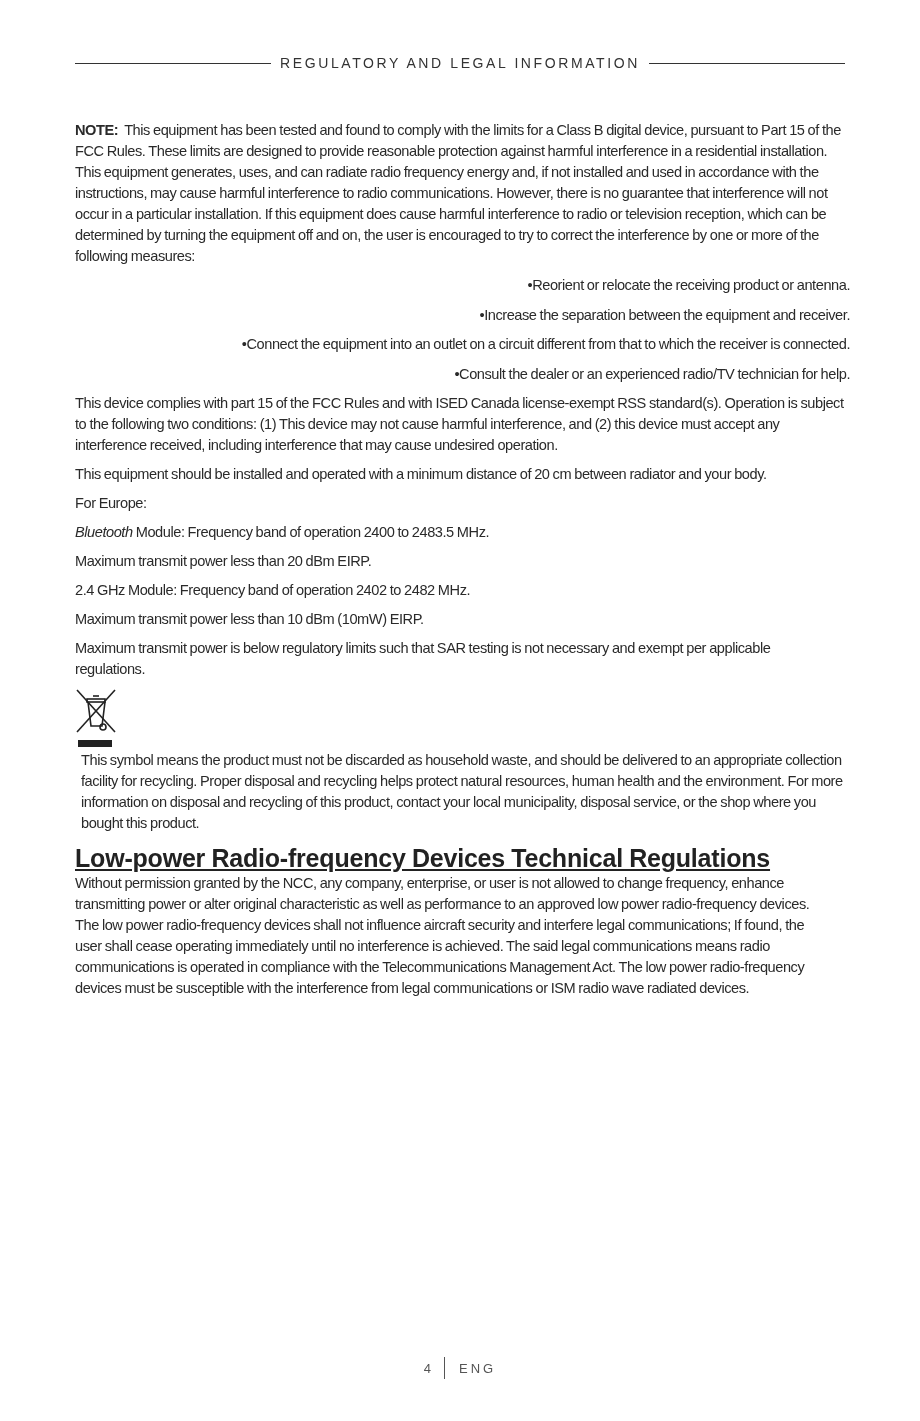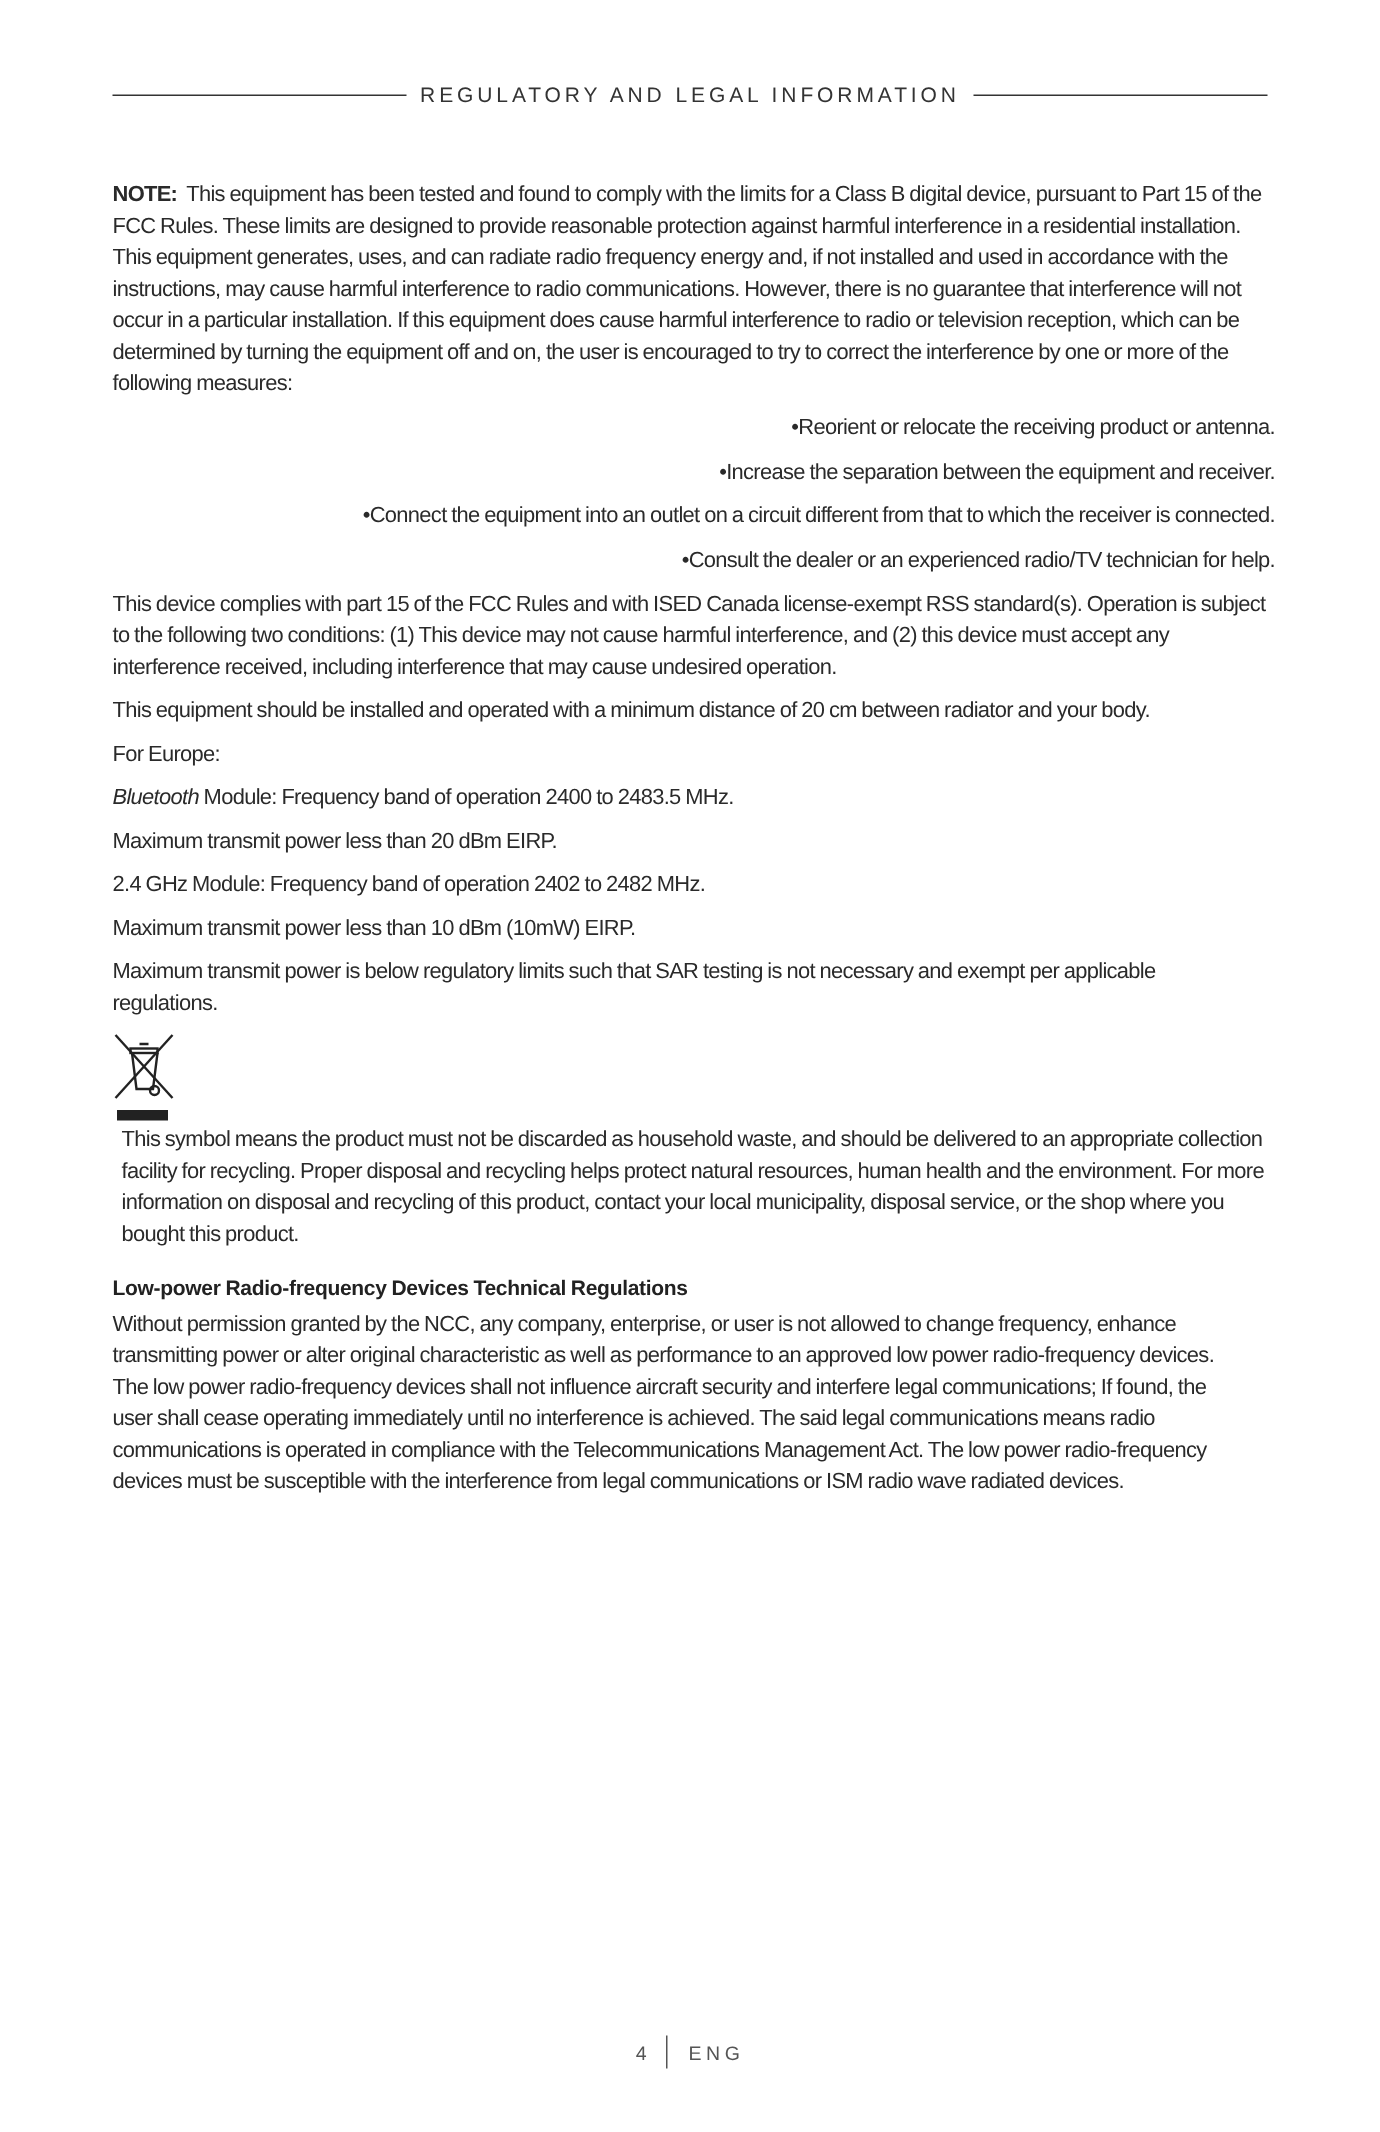--- a/index.html
+++ b/index.html
@@ -11,21 +11,21 @@
   .content p { margin:0 0 8px 0; }
   .note-label { font-weight:bold; margin-right:6px; }
   ul.bullets { list-style:none; margin:0; padding:0;text-align:right; }
   ul.bullets li { margin:0 0 8.5px 0; }
   .bullet-dot { display:inline-block; width:13px; }
   .bold { font-weight:normal; }
   .italic { font-style:italic;text-align:center; }
   .weee { display:flex; margin-top:4px;flex-direction:column; }
   .weee-icon { width:46px; flex:0 0 46px; height:62px; position:relative; margin-left:0px; }
   .weee-text { flex:1; margin-left:6px; }
-  h2.section { font-size:14px; font-weight:bold; margin:14px 0 4px 0; letter-spacing:-0.2px; color:#222; }
+  h2.section { font-size:25px; font-weight:bold; margin:14px 0 4px 0; letter-spacing:-0.2px; color:#222;text-decoration:underline; }
   .footer { position:absolute; top:1357px; left:0; width:920px; display:flex; justify-content:center; align-items:center; font-size:13px; letter-spacing:3px; color:#555; }
   .footer .sep { width:1px; height:22px; background:#555; margin:0 14px 0 10px; }
 </style>
 </head>
 <body>
 
 <div class="header">
   <div class="rule"></div>
   <div class="title">REGULATORY AND LEGAL INFORMATION</div>
   <div class="rule"></div>

